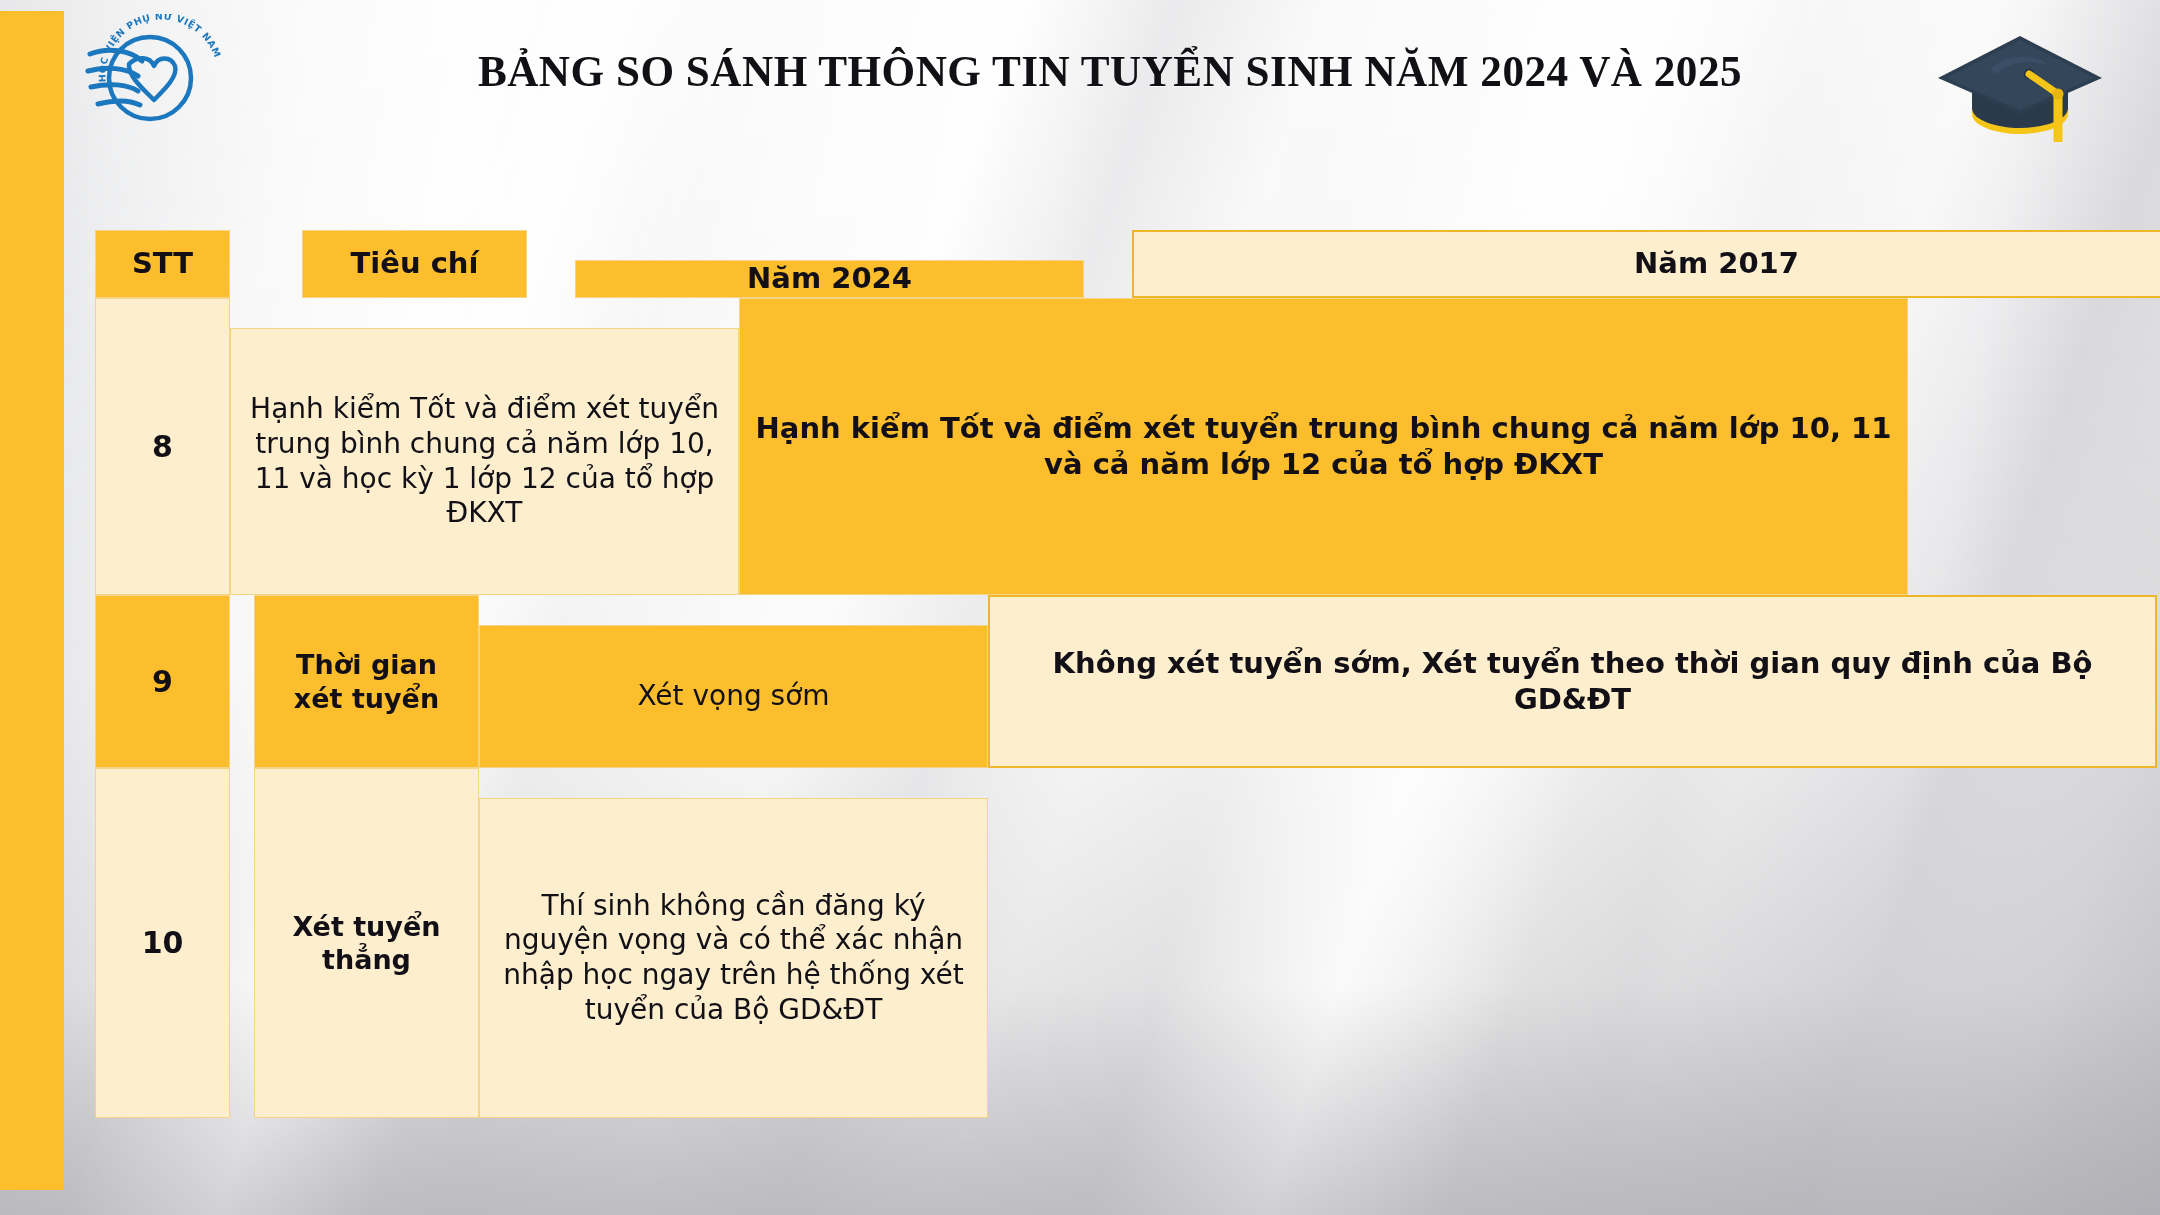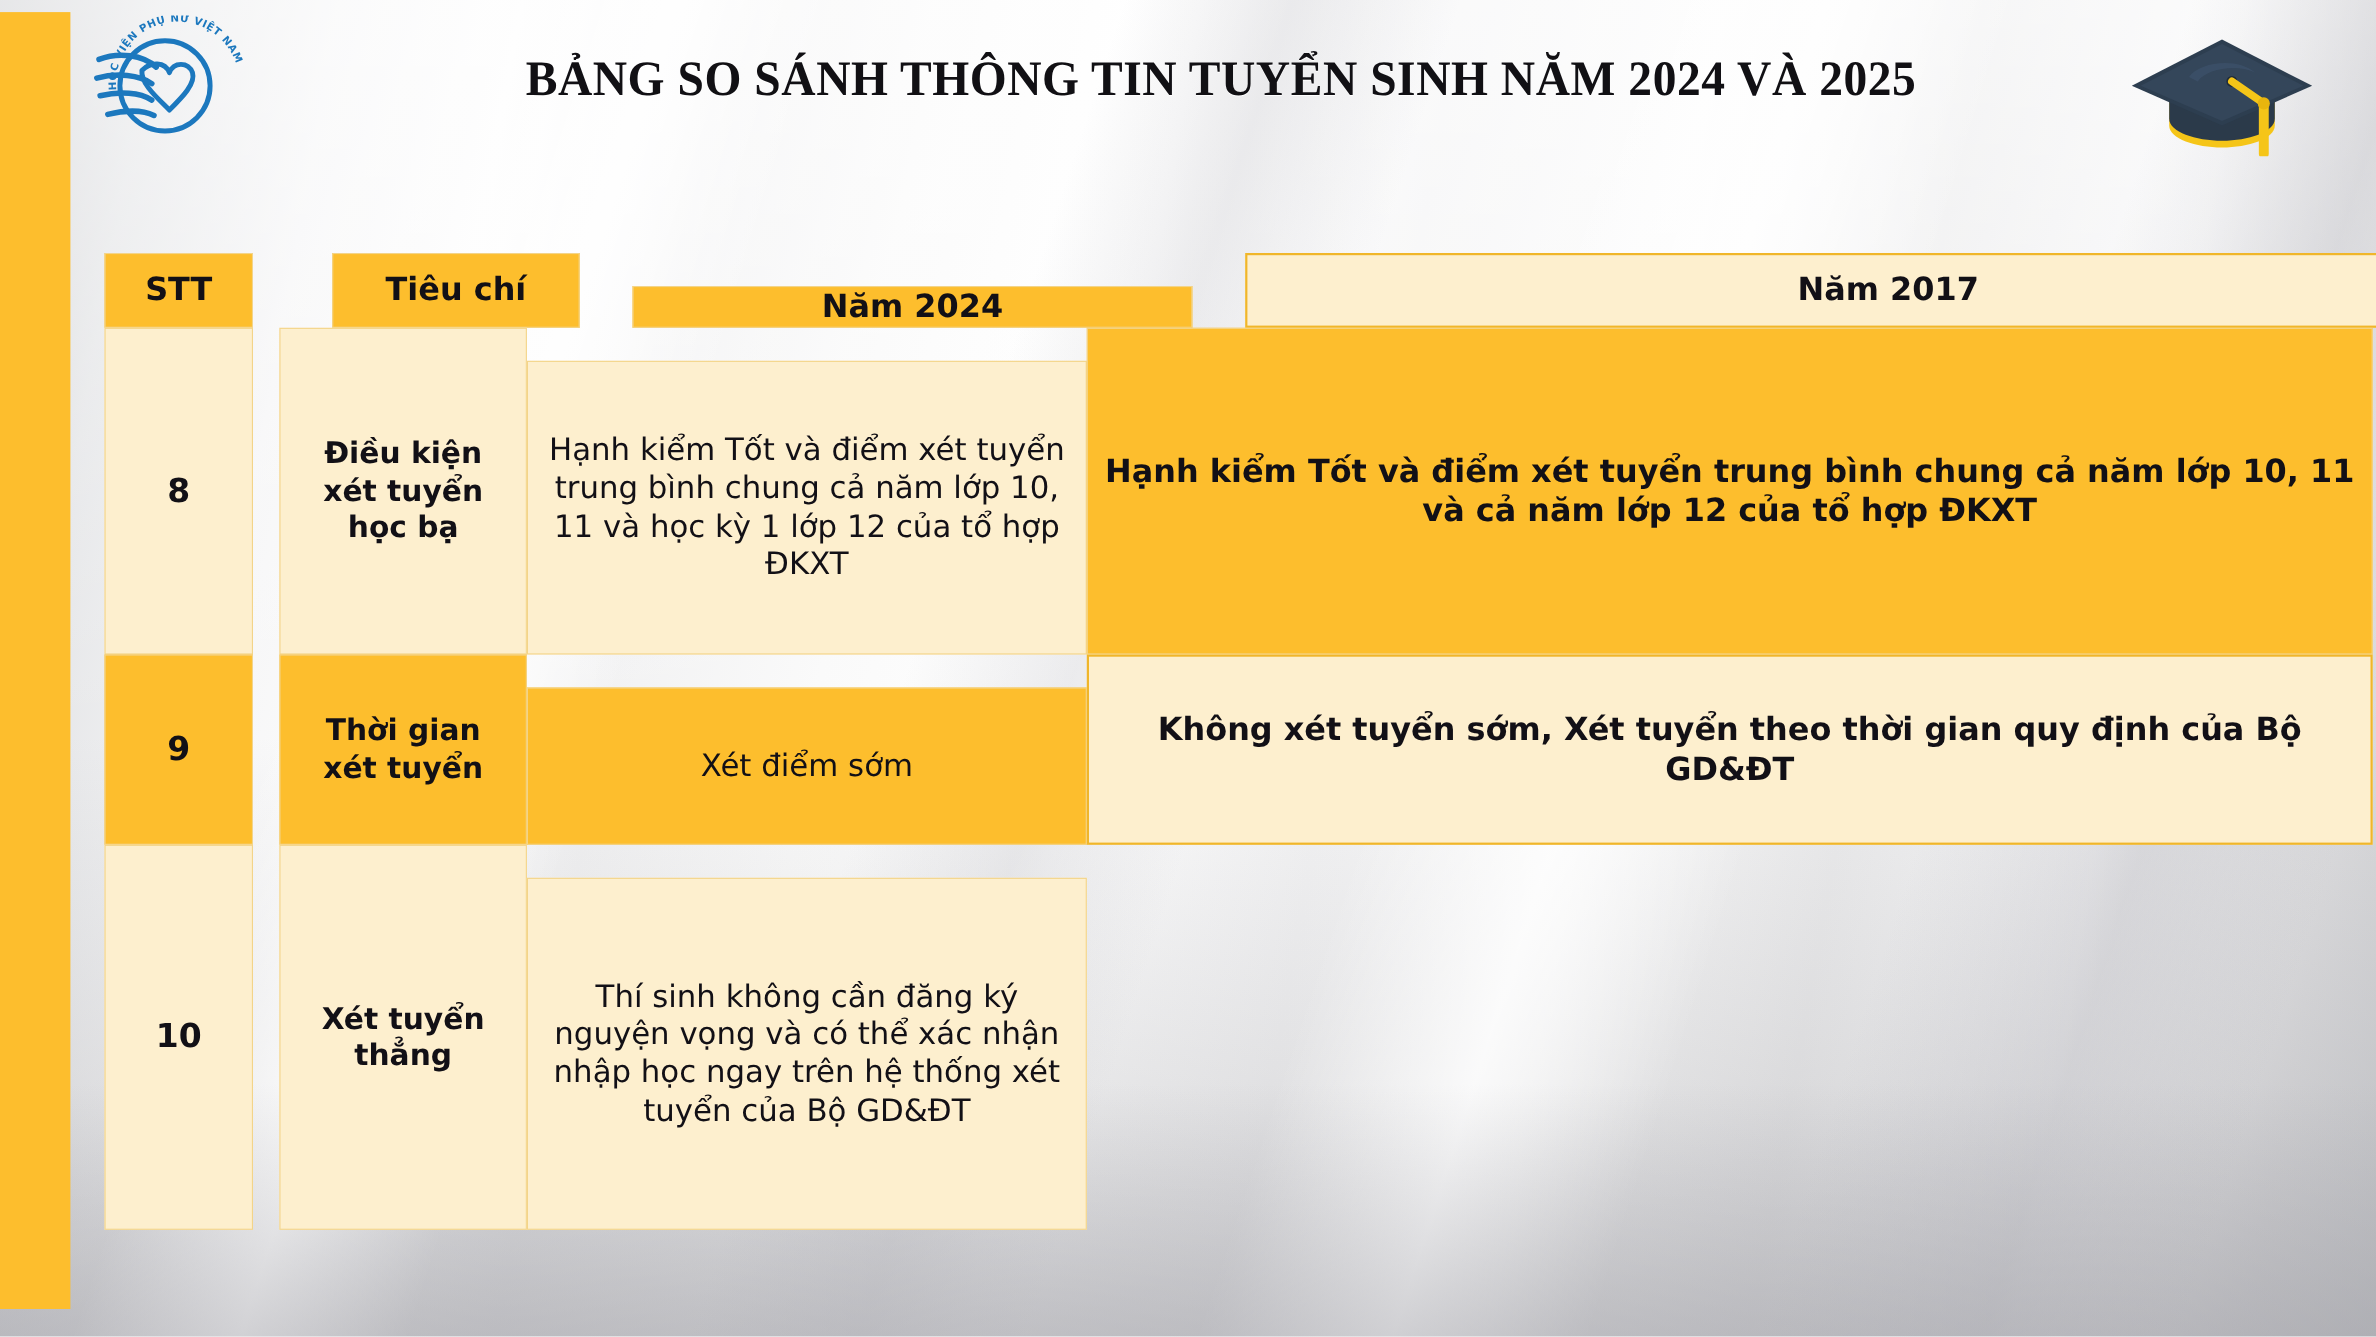--- a/index.html
+++ b/index.html
@@ -166,29 +166,28 @@
 
     <div class="row" id="hrow">
       <div class="cell c-stt bg-orange bd">STT</div>
       <div class="cell c-crit bg-orange bd">Tiêu chí</div>
       <div class="cell c-2024 bg-orange bd">Năm 2024</div>
       <div class="cell c-2025 bg-cream bd-o">Năm 2017</div>
     </div>
 
     <div class="row" id="r8">
       <div class="cell c-stt bg-cream bd num">8</div>
-      <div class="cell c-crit bg-cream bd crit">Điều kiện xét tuyển học bạ</div>
       <div class="cell c-2024 bg-cream bd txt24">Hạnh kiểm Tốt và điểm xét tuyển trung bình chung cả năm lớp 10, 11 và học kỳ 1 lớp 12 của tổ hợp ĐKXT</div>
       <div class="cell c-2025 bg-orange bd txt25">Hạnh kiểm Tốt và điểm xét tuyển trung bình chung cả năm lớp 10, 11 và cả năm lớp 12 của tổ hợp ĐKXT</div>
     </div>
 
     <div class="row" id="r9">
       <div class="cell c-stt bg-orange bd num">9</div>
       <div class="cell c-crit bg-orange bd crit">Thời gian xét tuyển</div>
-      <div class="cell c-2024 bg-orange bd txt24">Xét điểm sớm</div>
+      <div class="cell c-2024 bg-orange bd txt24">Xét vọng sớm</div>
       <div class="cell c-2025 bg-cream bd-o txt25">Không xét tuyển sớm, Xét tuyển theo thời gian quy định của Bộ GD&amp;ĐT</div>
     </div>
 
     <div class="row" id="r10">
       <div class="cell c-stt bg-cream bd num">10</div>
       <div class="cell c-crit bg-cream bd crit">Xét tuyển thẳng</div>
       <div class="cell c-2024 bg-cream bd txt24">Thí sinh không cần đăng ký nguyện vọng và có thể xác nhận nhập học ngay trên hệ thống xét tuyển của Bộ GD&amp;ĐT</div>
     </div>
 
   </div>

